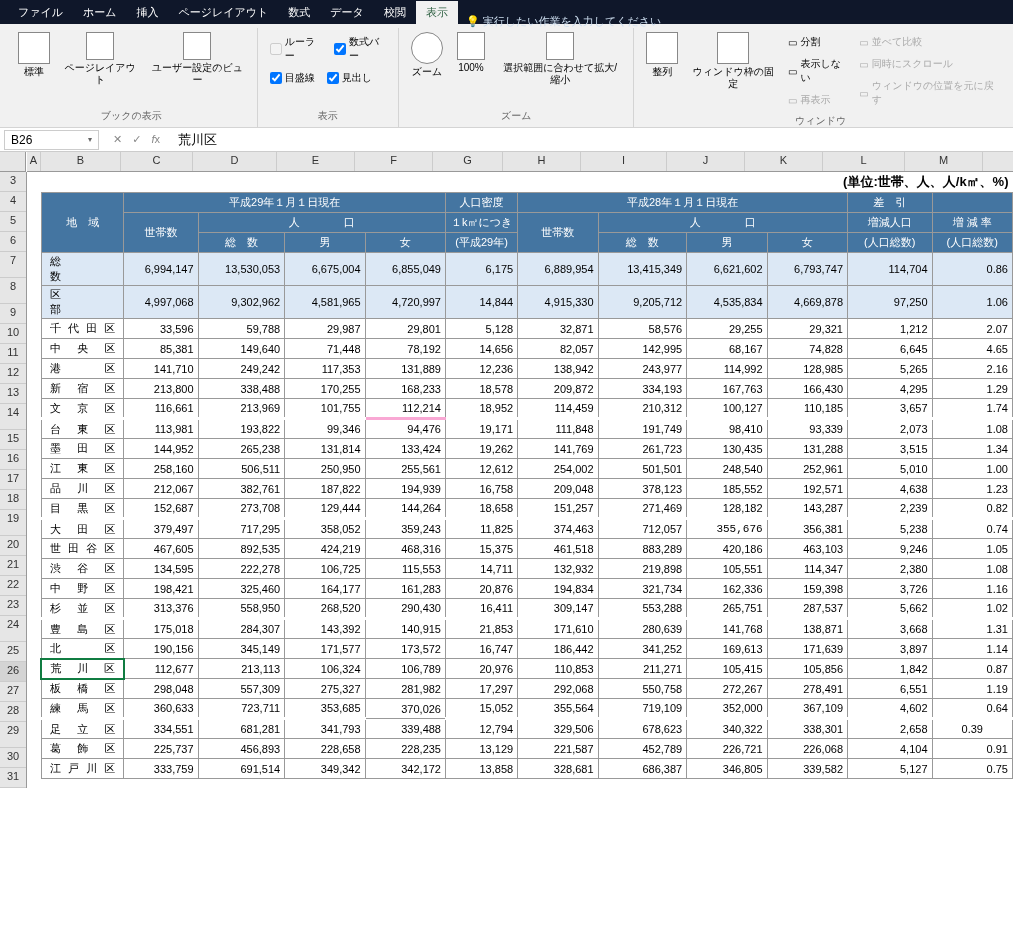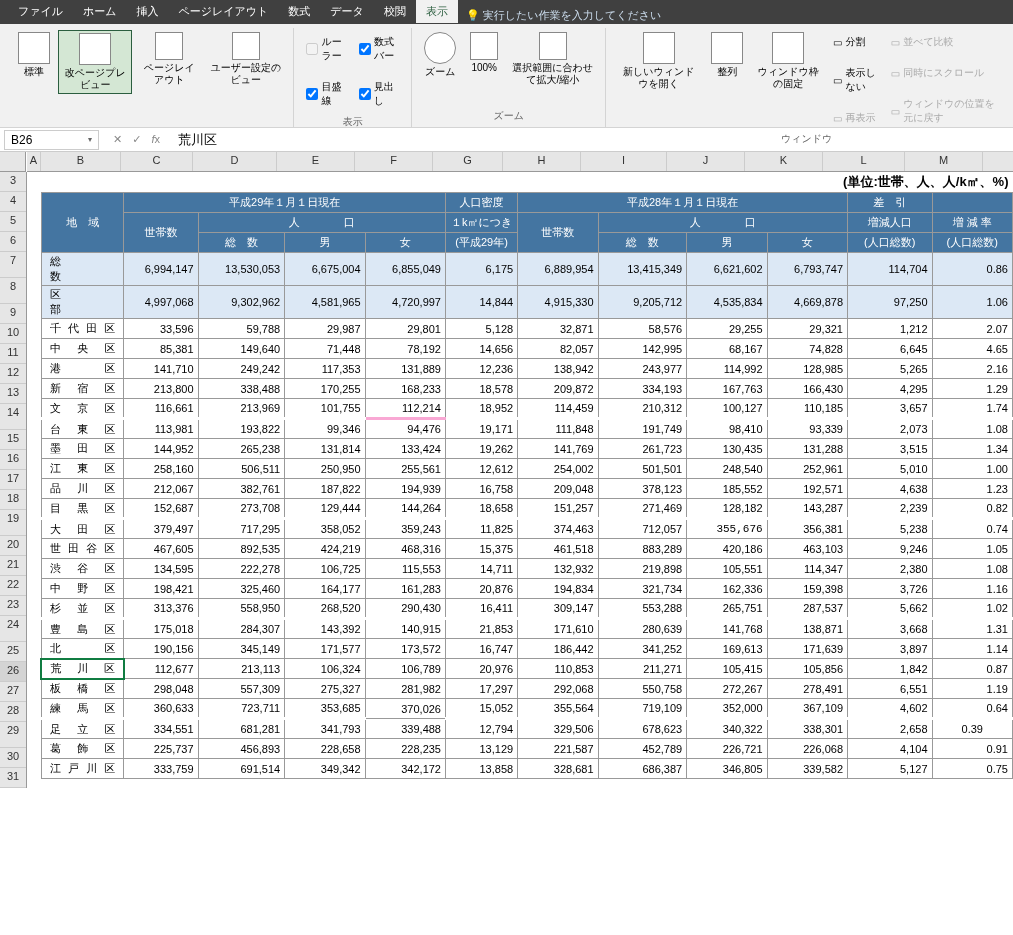--- a/index.html
+++ b/index.html
@@ -1,35 +1,35 @@
 <!DOCTYPE html>
 <html><head>
 <meta charset="utf-8">
 <style>
 * { margin: 0; padding: 0; box-sizing: border-box; font-family: "Meiryo UI", sans-serif; }
 body { background: #fff; font-size: 11px; overflow: hidden; }
 
-.menubar { background: #404040; color: #fff; display: flex; height: 24px; align-items: flex-end; padding: 1px 8px; }
+.menubar { background: #0f172a; color: #fff; display: flex; height: 24px; align-items: center; padding: 1px 8px; }
 .menubar .tab { padding: 4px 10px; cursor: pointer; }
 .menubar .tab.active { background: #f1f1f1; color: #2b5e3f; }
 .menubar .tell { margin-left: 8px; color: #cde; font-size: 11px; margin-top: 19px; }
 .menubar .tell::before { content: "💡 "; }
 
 .ribbon { background: #f1f1f1; border-bottom: 1px solid #d4d4d4; display: flex; padding: 4px 6px 0 6px; height: 104px; }
 .group { border-right: 1px solid #d4d4d4; padding: 2px 8px; display: flex; flex-direction: column; justify-content: space-between; text-align: center; }
 .group-label { color: #666; font-size: 10px; padding: 2px 0; }
 .btns { display: flex; gap: 4px; align-items: flex-start; }
 .rbtn { display: flex; flex-direction: column; align-items: center; gap: 2px; padding: 2px 4px; cursor: pointer; min-width: 40px; }
 .rbtn.selected { background: #d4e7d4; border: 1px solid #2b5e3f; }
 .ricon { width: 28px; height: 28px; border: 1px solid #888; background: #fff; }
 .ricon.big { width: 32px; height: 32px; }
 .rlabel { font-size: 10px; line-height: 1.2; text-align: center; }
 .chk { display: flex; align-items: center; gap: 3px; font-size: 10px; text-align: left; padding: 1px 0; }
 .chk input { width: 12px; height: 12px; }
-.chkcol { display: flex; flex-direction: column; gap: 15px; padding: 4px; justify-content: space-between; }
+.chkcol { display: flex; flex-direction: column; gap: 6px; padding: 4px; justify-content: space-between; }
 .disabled { color: #aaa; }
 
 .formula-bar { display: flex; align-items: center; border-bottom: 1px solid #ccc; height: 24px; background: #fff; }
 .namebox { width: 95px; border: 1px solid #ccc; padding: 2px 6px; margin: 2px 4px; font-size: 12px; display: flex; justify-content: space-between; align-items: center; }
 .namebox::after { content: "▾"; color: #666; font-size: 8px; }
 .fx-btns { display: flex; gap: 2px; padding: 0 6px; color: #888; }
 .fx-btns span { padding: 0 4px; cursor: pointer; }
 .fx-input { flex: 1; padding: 2px 8px; font-size: 13px; }
 
 .sheet { display: flex; height: calc(935px - 152px); }
@@ -70,33 +70,30 @@
   <span class="tell">実行したい作業を入力してください</span>
 </div>
 
 <div class="ribbon">
   <div class="group">
     <div class="btns">
       <div class="rbtn">
           <div class="ricon big"></div>
           <div class="rlabel">標準</div>
         </div>
-      <div class="rbtn selected">
-          <div class="ricon big"></div>
-          <div class="rlabel">改ページプレビュー</div>
-        </div>
       <div class="rbtn">
           <div class="ricon"></div>
           <div class="rlabel">ページレイアウト</div>
         </div>
       <div class="rbtn">
           <div class="ricon"></div>
           <div class="rlabel">ユーザー設定のビュー</div>
         </div>
     </div>
+    <div class="group-label">ブックの表示</div>
   </div>
   <div class="group">
     <div class="chkcol">
       <div style="display:flex;gap:12px">
         <label class="chk">
             <input type="checkbox" disabled="" style="">
             <span>ルーラー</span>
           </label>
         <label class="chk">
             <input type="checkbox" checked="" style="">
@@ -128,24 +125,20 @@
         </div>
       <div class="rbtn">
           <div class="ricon"></div>
           <div class="rlabel">選択範囲に合わせて拡大/縮小</div>
         </div>
     </div>
     <div class="group-label">ズーム</div>
   </div>
   <div class="group" style="border-right:none">
     <div class="btns">
-      <div class="rbtn">
-          <div class="ricon big"></div>
-          <div class="rlabel">新しいウィンドウを開く</div>
-        </div>
       <div class="rbtn">
           <div class="ricon big"></div>
           <div class="rlabel">整列</div>
         </div>
       <div class="rbtn">
           <div class="ricon big"></div>
           <div class="rlabel">ウィンドウ枠の固定</div>
         </div>
       <div class="chkcol">
         <label class="chk">

